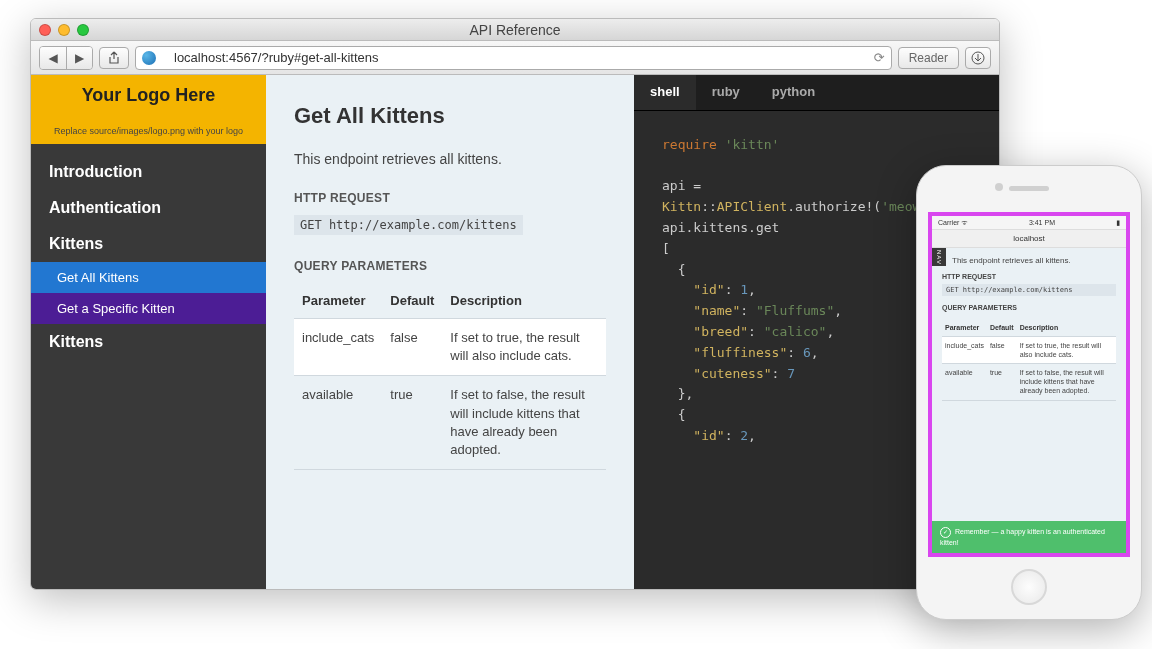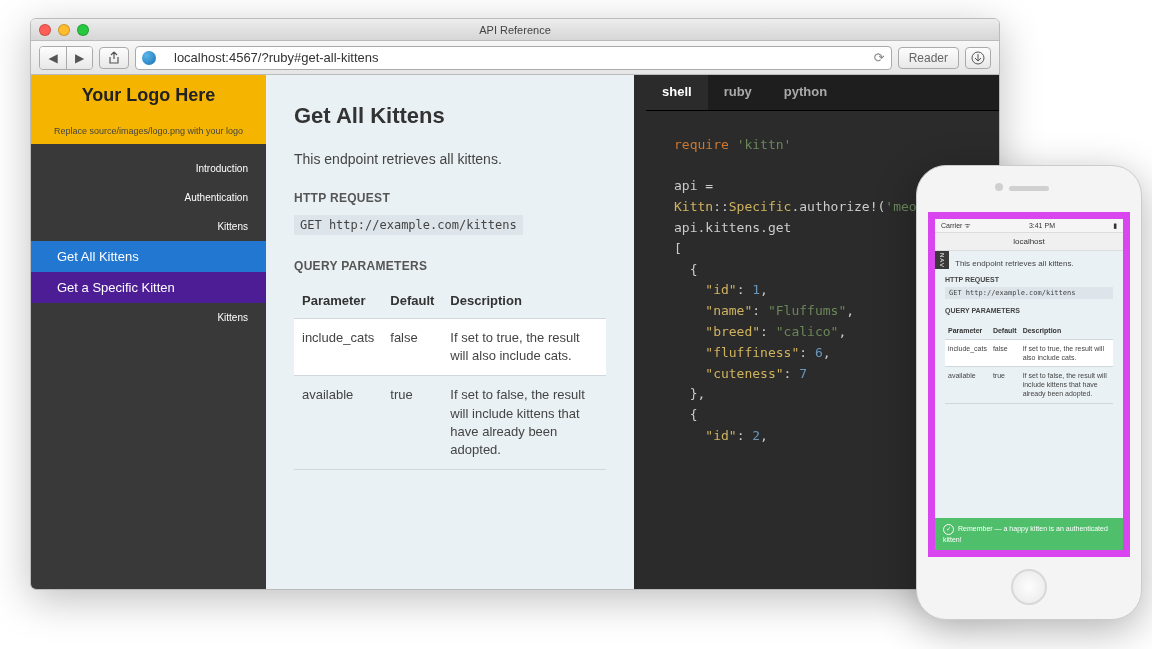--- a/index.html
+++ b/index.html
@@ -4,70 +4,70 @@
 <style>
   * { box-sizing: border-box; margin: 0; padding: 0; }
   body { font-family: "Helvetica Neue", Arial, sans-serif; background: #fff; width: 1152px; height: 649px; position: relative; overflow: hidden; }
 
   
   .browser-window { position: absolute; left: 30px; top: 18px; width: 970px; height: 572px; border: 1px solid #bbb; border-radius: 6px; background: #fff; box-shadow: 0 10px 40px rgba(0,0,0,0.25); overflow: hidden; }
   .titlebar { height: 22px; background: linear-gradient(#ededed,#d6d6d6); border-bottom: 1px solid #bbb; display: flex; align-items: center; position: relative; }
   .traffic-lights { display: flex; gap: 7px; margin-left: 8px; }
   .light { width: 12px; height: 12px; border-radius: 50%; border: 1px solid rgba(0,0,0,0.2); }
   .red { background: #ff5f57; } .yellow { background: #febc2e; } .green { background: #28c840; }
-  .title { position: absolute; left: 0; right: 0; text-align: center; font-size: 11px; color: #444; }
+  .title { position: absolute; left: 0; right: 0; text-align: center; font-size: 14px; color: #444; }
 
   .toolbar { height: 34px; background: linear-gradient(#f7f7f7,#e5e5e5); border-bottom: 1px solid #bbb; display: flex; align-items: center; padding: 0 8px; gap: 6px; }
   .nav-buttons { display: flex; border: 1px solid #aaa; border-radius: 4px; overflow: hidden; }
   .nav-btn { width: 26px; height: 22px; display: flex; align-items: center; justify-content: center; background: linear-gradient(#fdfdfd,#e8e8e8); font-size: 12px; color: #555; }
   .nav-btn + .nav-btn { border-left: 1px solid #aaa; }
   .share-btn { width: 30px; height: 22px; border: 1px solid #aaa; border-radius: 4px; background: linear-gradient(#fdfdfd,#e8e8e8); display:flex;align-items:center;justify-content:center; }
   .url-bar { flex: 1; height: 24px; border: 1px solid #aaa; border-radius: 4px; background: #fff; display: flex; align-items: center; padding: 0 6px; gap: 18px; }
   .favicon { width: 14px; height: 14px; border-radius: 50%; background: radial-gradient(circle at 30% 30%, #5ab7e8, #1b6fb5); }
   .url-text { font-size: 13px; color: #333; flex: 1; white-space: nowrap; overflow: hidden; }
   .reader-btn { height: 22px; padding: 0 10px; border: 1px solid #aaa; border-radius: 4px; background: linear-gradient(#fdfdfd,#e8e8e8); font-size: 12px; color: #666; display:flex;align-items:center; }
   .dl-btn { width: 26px; height: 22px; border: 1px solid #aaa; border-radius: 4px; background: linear-gradient(#fdfdfd,#e8e8e8); display:flex;align-items:center;justify-content:center; }
 
   .viewport { display: flex; height: calc(100% - 56px); }
 
   
   .sidebar { width: 235px; background: #393939; color: #fff; font-size: 13px; }
   .logo-box { background: #f4b400; color: #222; text-align: center; padding: 10px 8px 8px; }
   .logo-title { font-weight: bold; font-size: 18px; }
   .logo-sub { font-size: 9px; color: #444; margin-top: 20px; }
   .nav { padding-top: 10px; }
-  .nav-item { padding: 9px 18px; cursor: pointer; font-weight: normal; font-size: 10px; text-align: right; }
+  .nav-item { padding: 9px 18px; cursor: pointer; font-weight: bold; font-size: 16px; }
   .nav-sub { padding: 8px 18px 8px 26px; cursor: pointer; font-size: 13px; background: #4c1d95; }
   .nav-sub.active { background: #2277d1; }
 
   
   .content { width: 368px; background: #eaf1f5; padding: 28px 28px; font-size: 14px; color: #444; overflow: hidden; }
   .content h1 { font-size: 22px; font-weight: bold; color: #333; margin-bottom: 22px; }
   .content p { margin-bottom: 24px; }
   .content h3 { font-size: 12px; font-weight: bold; color: #555; letter-spacing: 0.3px; margin-bottom: 10px; }
   .codeline { font-family: Menlo, monospace; font-size: 12px; background: #dde5eb; padding: 3px 6px; display: inline-block; margin-bottom: 24px; }
   table { width: 100%; border-collapse: collapse; font-size: 13px; }
   th { text-align: left; padding: 10px 8px; border-bottom: 1px solid #d0d8de; font-weight: bold; color: #333; }
   td { padding: 10px 8px; border-bottom: 1px solid #d0d8de; vertical-align: top; line-height: 1.4; }
   tbody tr:nth-child(odd) { background: #fff; }
 
   
-  .codepanel { flex: 1; background: #2b2b2b; color: #ccc; font-family: Menlo, monospace; font-size: 13px; line-height: 1.6; overflow: hidden; padding-left: 12px; }
+  .codepanel { flex: 1; background: #2b2b2b; color: #ccc; font-family: Menlo, monospace; font-size: 13px; line-height: 1.6; overflow: hidden; }
   .lang-tabs { background: #1e1e1e; display: flex; border-bottom: 1px solid #000; }
   .lang-tab { padding: 7px 16px; color: #aaa; font-weight: bold; font-size: 13px; cursor: pointer; font-family: "Helvetica Neue", Arial, sans-serif; }
   .lang-tab.active { background: #2b2b2b; color: #fff; }
   .code-body { padding: 24px 28px; }
   .kw { color: #cc7832; } .str { color: #6a8759; } .cls { color: #d0b35f; } .num { color: #6897bb; } .key { color: #d0b35f; }
   .rsp-box { background: #1c1c1c; border-radius: 4px; padding: 14px 18px; margin: 22px 0; color: #bbb; }
 
   
   .iphone { position: absolute; right: 10px; top: 165px; width: 226px; height: 455px; background: #f4f4f4; border: 1px solid #ccc; border-radius: 30px; box-shadow: 0 10px 40px rgba(0,0,0,0.3); }
   .speaker { position: absolute; top: 20px; left: 50%; transform: translateX(-50%); width: 40px; height: 5px; background: #d0d0d0; border-radius: 3px; }
   .camera { position: absolute; top: 17px; left: 78px; width: 8px; height: 8px; background: #d0d0d0; border-radius: 50%; }
-  .screen { position: absolute; top: 46px; left: 11px; right: 11px; bottom: 62px; background: #eaf1f5; border: 7px solid #d946ef; overflow: hidden; font-size: 8px; }
+  .screen { position: absolute; top: 46px; left: 11px; right: 11px; bottom: 62px; background: #eaf1f5; border: 4px solid #d946ef; overflow: hidden; font-size: 8px; }
   .statusbar { height: 14px; background: #f5f5f5; display: flex; justify-content: space-between; align-items: center; padding: 0 6px; font-size: 7px; color: #333; border-bottom: 1px solid #ddd; }
   .addrbar { height: 18px; background: #f0f0f0; text-align: center; line-height: 18px; font-size: 8px; color: #333; border-bottom: 1px solid #ddd; }
   .mini-content { padding: 8px 10px; color: #444; display: flex; flex-direction: column; }
   .mini-hdr { font-size: 7px; font-weight: bold; margin: 8px 0 4px; }
   .mini-code { font-family: Menlo, monospace; background: #dde5eb; padding: 2px 4px; font-size: 7px; display: inline-block; }
   .mini-table { width: 100%; border-collapse: collapse; font-size: 7px; margin-top: 4px; }
   .mini-table th, .mini-table td { text-align: left; padding: 4px 3px; border-bottom: 1px solid #d0d8de; vertical-align: top; line-height: 1.3; }
   .mini-table tbody tr:nth-child(odd) { background: #fff; }
   .mini-nav { position: absolute; left: 0; top: 32px; width: 14px; height: 18px; background: #393939; color: #fff; font-size: 6px; writing-mode: vertical-rl; text-align: center; display:flex;align-items:center;justify-content:center;letter-spacing:1px; }
   .mini-banner { position: absolute; bottom: 0; left: 0; right: 0; background: #4fbf6c; color: #fff; font-size: 7px; padding: 6px 8px; line-height: 1.3; }
@@ -159,21 +159,21 @@
     <div class="codepanel">
       <div class="lang-tabs">
         <div class="lang-tab active">shell</div>
         <div class="lang-tab">ruby</div>
         <div class="lang-tab">python</div>
       </div>
       <div class="code-body">
 <pre><span class="kw">require</span> <span class="str">'kittn'</span>
 
 api =
-<span class="cls">Kittn</span>::<span class="cls">Specific</span>.authorize!(<span class="str">'meowmeo</span>
+<span class="cls">Kittn</span>::<span class="cls">APIClient</span>.authorize!(<span class="str">'meowmeo</span>
 api.kittens.get</pre>
 <pre>[
   {
     <span class="key">"id"</span>: <span class="num">1</span>,
     <span class="key">"name"</span>: <span class="str">"Fluffums"</span>,
     <span class="key">"breed"</span>: <span class="str">"calico"</span>,
     <span class="key">"fluffiness"</span>: <span class="num">6</span>,
     <span class="key">"cuteness"</span>: <span class="num">7</span>
   },
   {

